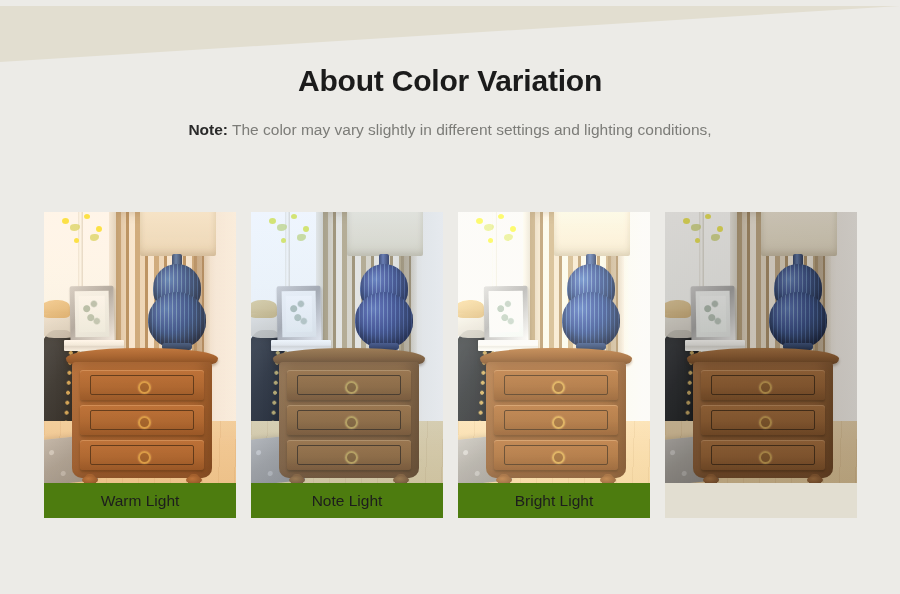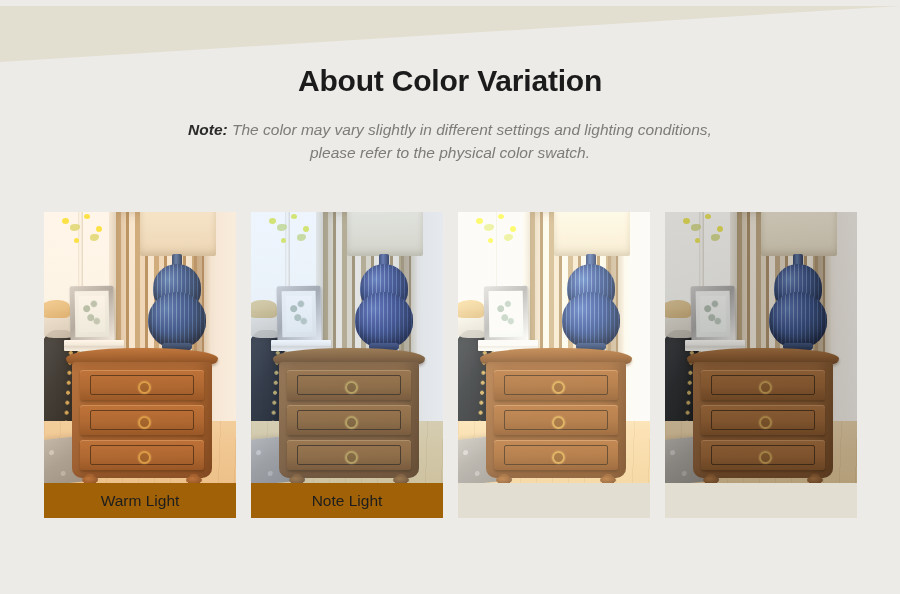--- a/index.html
+++ b/index.html
@@ -43,21 +43,20 @@
     font-weight: bold;
     color: #1b1b1b;
     letter-spacing: -0.2px;
   }
   #note {
     margin: 0;
     padding-top: 20px;
     font-size: 15.5px;
     line-height: 23px;
     color: #7c7c78;
-    font-style: italic;
   }
   #note .note-label {
     color: #2a2a2a;
     font-weight: bold;
   }
   #note .note-line { display: block; }
 
   
   #gallery {
     position: absolute;
@@ -77,21 +76,21 @@
   }
   .photo {
     position: relative;
     width: 192px;
     height: 271px;
     overflow: hidden;
     background: #EFE9DF;
   }
   .caption {
     flex: 1;
-    background: #a16207;
+    background: #4d7c0f;
     display: flex;
     align-items: center;
     justify-content: center;
     font-size: 15.5px;
     color: #1d1d1d;
   }
 
   
   .scene { position: absolute; inset: 0; }
 
@@ -353,21 +352,20 @@
 <body>
 
 <div id="page">
 
   <div id="corner-wedge"></div>
 
   <div id="header">
     <h1 id="page-title">About Color Variation</h1>
     <p id="note">
       <span class="note-line"><span class="note-label">Note:</span> <span>The color may vary slightly in different settings and lighting conditions,</span></span>
-      <span class="note-line">please refer to the physical color swatch.</span>
     </p>
   </div>
 
   <div id="gallery">
 
     <div class="panel">
       <div class="photo warm">
         <div class="scene">
           <div class="wall"></div>
           <div class="wall-right"></div>
@@ -570,20 +568,21 @@
             <div class="drawer" style="top:78px">
               <div class="inlay"></div>
               <div class="pull"></div>
             </div>
             <div class="leg" style="left:12px"></div>
             <div class="leg" style="right:12px"></div>
           </div>
         </div>
         <div class="grade"></div>
       </div>
+      <div class="caption">Bright Light</div>
     </div>
 
     <div class="panel">
       <div class="photo dim">
         <div class="scene">
           <div class="wall"></div>
           <div class="wall-right"></div>
           <div class="baseboard"></div>
           <div class="window">
             <div class="sky"></div>

